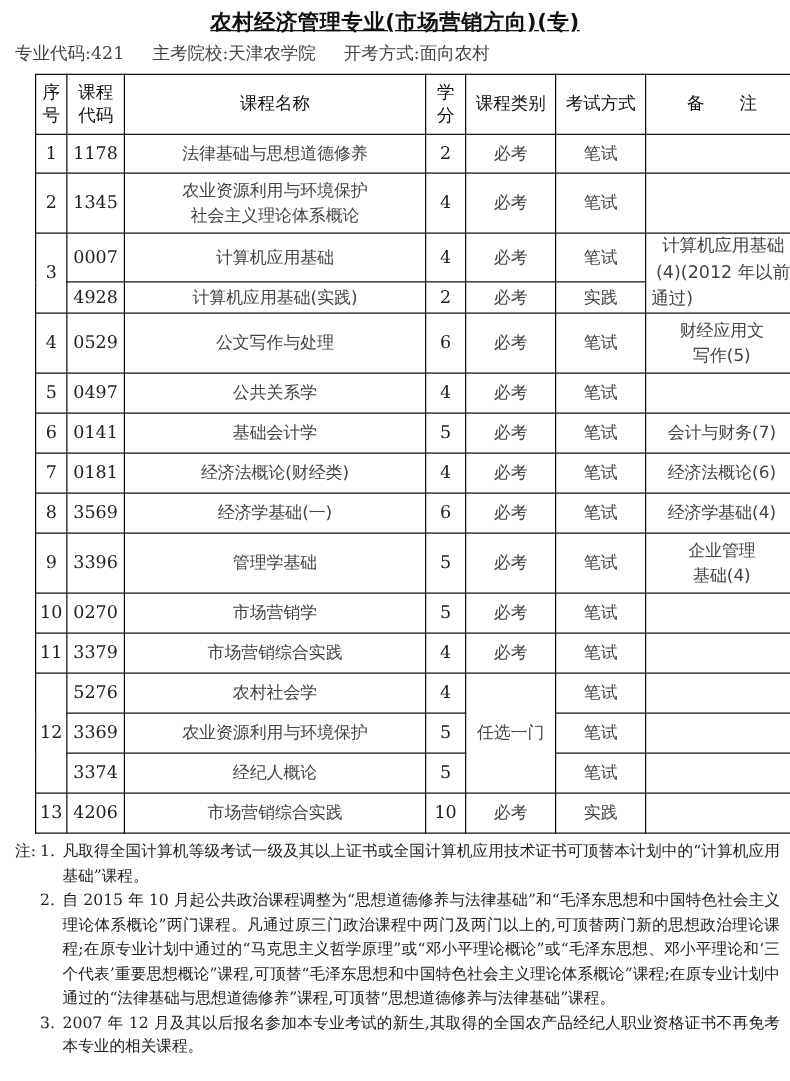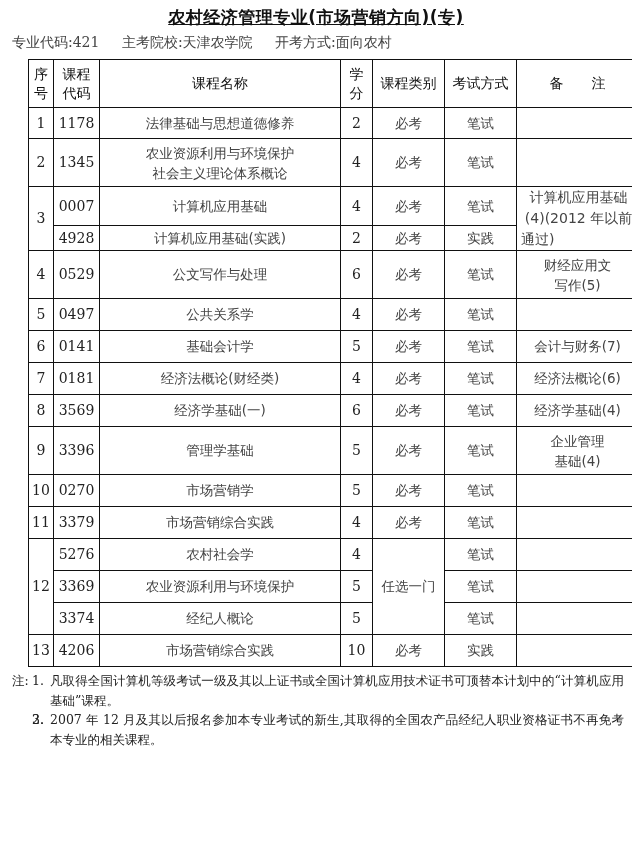--- a/index.html
+++ b/index.html
@@ -225,18 +225,19 @@
 </table>
 
 <div class="notes">
   <div class="note">
     <span class="lbl">注:</span>
     <span class="num">1.</span>
     <span>凡取得全国计算机等级考试一级及其以上证书或全国计算机应用技术证书可顶替本计划中的“计算机应用基础”课程。</span>
   </div>
   <div class="note">
     <span class="num">2.</span>
+    <span>自 2015 年 10 月起公共政治课程调整为“思想道德修养与法律基础”和“毛泽东思想和中国特色社会主义理论体系概论”两门课程。凡通过原三门政治课程中两门及两门以上的,可顶替两门新的思想政治理论课程;在原专业计划中通过的“马克思主义哲学原理”或“邓小平理论概论”或“毛泽东思想、邓小平理论和‘三个代表’重要思想概论”课程,可顶替“毛泽东思想和中国特色社会主义理论体系概论”课程;在原专业计划中通过的“法律基础与思想道德修养”课程,可顶替“思想道德修养与法律基础”课程。</span>
   </div>
   <div class="note">
     <span class="num">3.</span>
     <span>2007 年 12 月及其以后报名参加本专业考试的新生,其取得的全国农产品经纪人职业资格证书不再免考本专业的相关课程。</span>
   </div>
 </div>
 
 </body></html>

